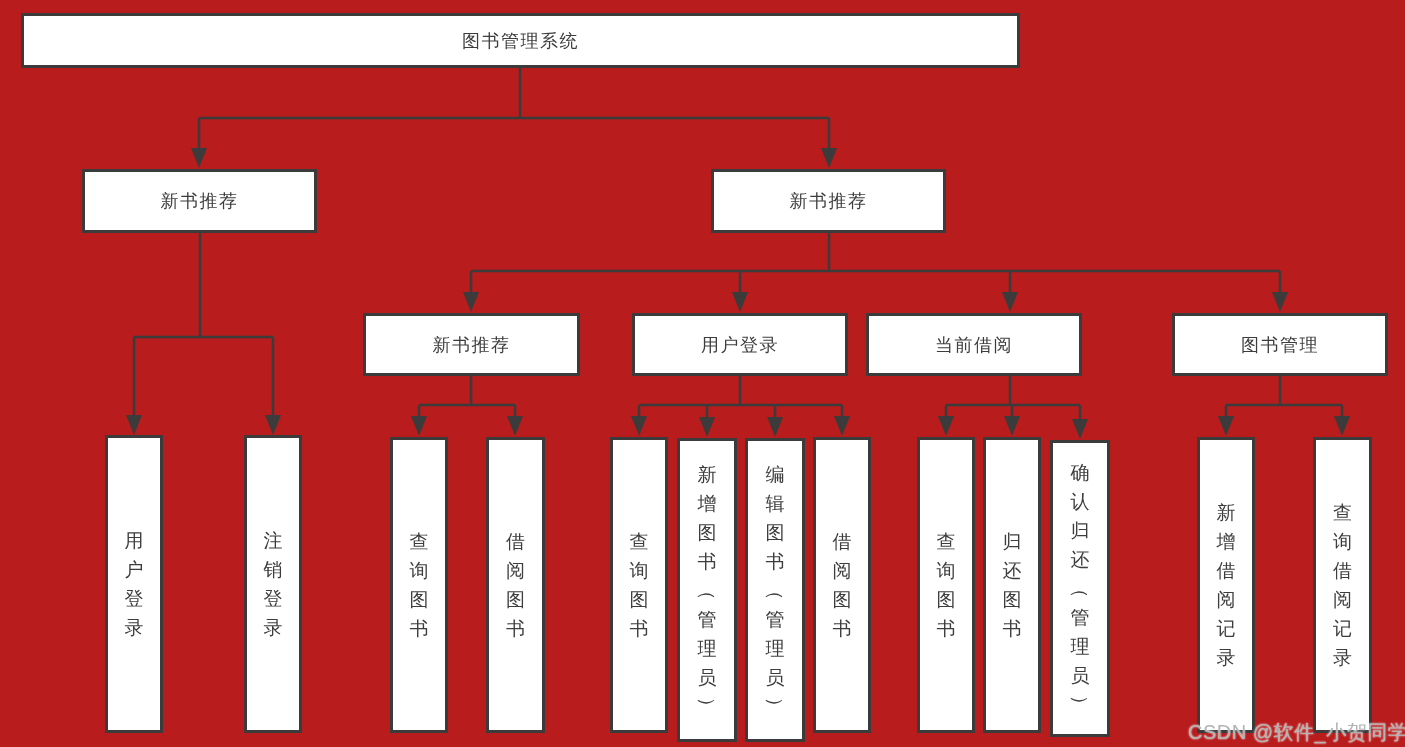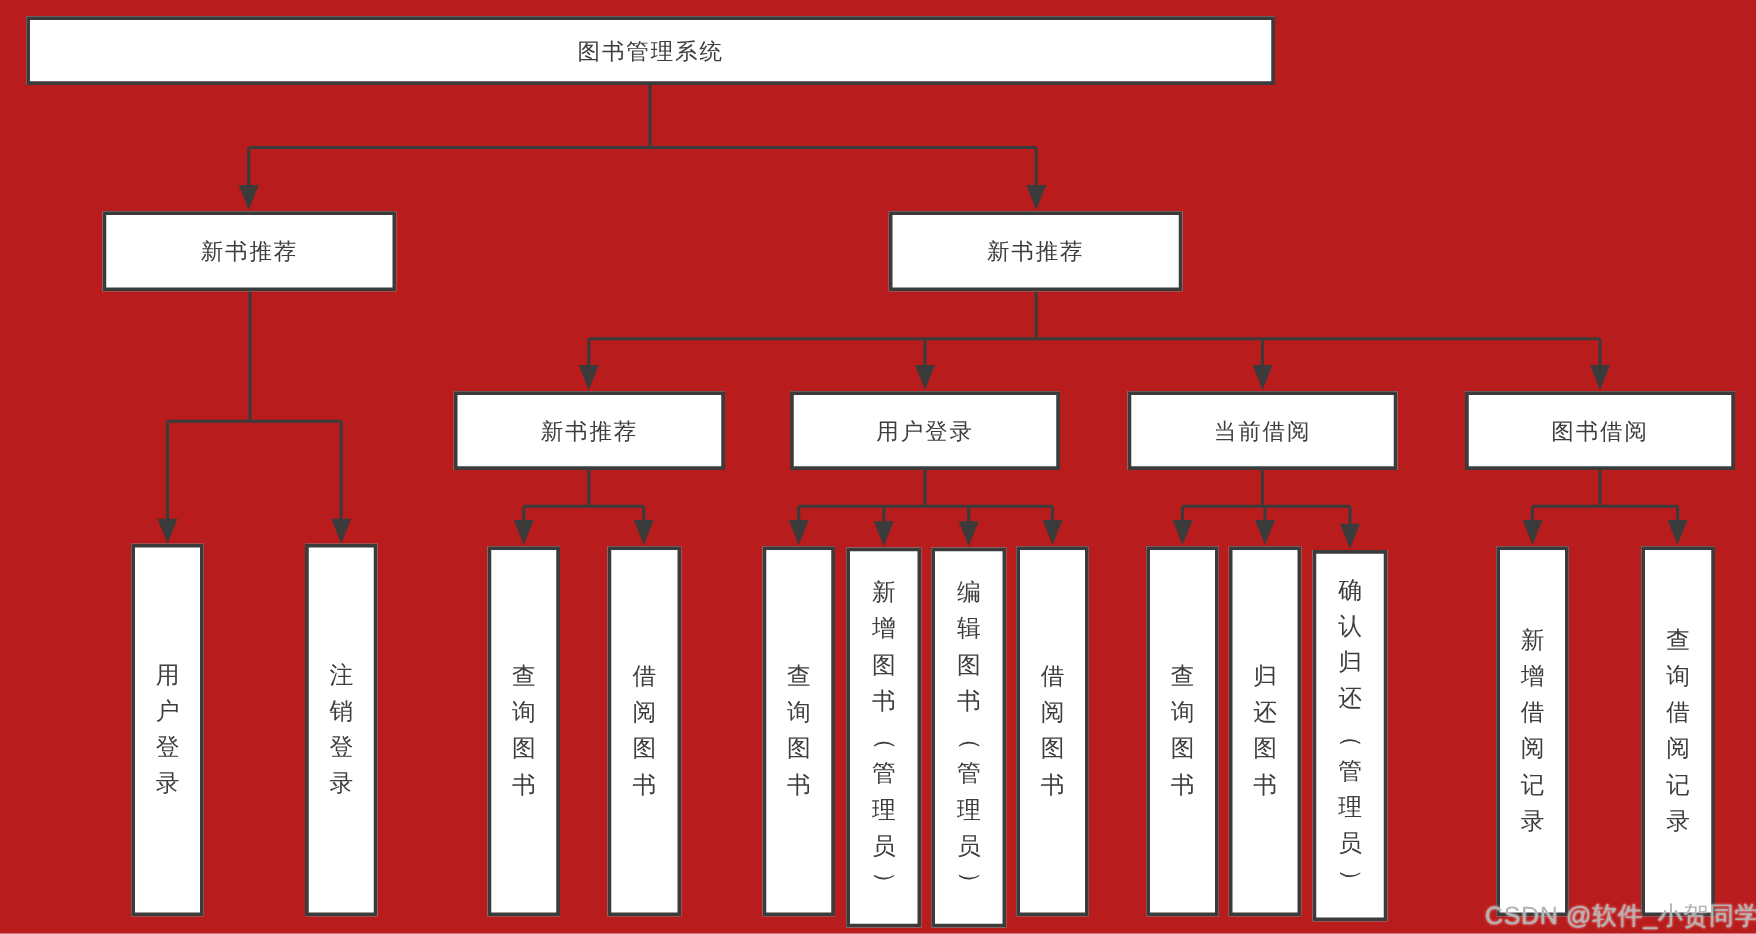--- a/index.html
+++ b/index.html
@@ -64,25 +64,25 @@
   <div class="box" style="left:711px;top:169px;width:235px;height:64px;">
     <span class="hlabel">新书推荐</span>
   </div>
 
   <div class="box" style="left:363px;top:313px;width:217px;height:63px;">
     <span class="hlabel">新书推荐</span>
   </div>
   <div class="box" style="left:632px;top:313px;width:216px;height:63px;">
     <span class="hlabel">用户登录</span>
   </div>
-  <div class="box" style="left:902px;top:313px;width:216px;height:63px;">
+  <div class="box" style="left:866px;top:313px;width:216px;height:63px;">
     <span class="hlabel">当前借阅</span>
   </div>
   <div class="box" style="left:1172px;top:313px;width:216px;height:63px;">
-    <span class="hlabel">图书借阅</span>
+    <span class="hlabel">图书管理</span>
   </div>
 
   <div class="box vwrap" style="left:105px;top:435px;width:58px;height:298px;">
     <span class="vwrap">
         <span class="vchar">用</span>
         <span class="vchar">户</span>
         <span class="vchar">登</span>
         <span class="vchar">录</span>
       </span>
   </div>

